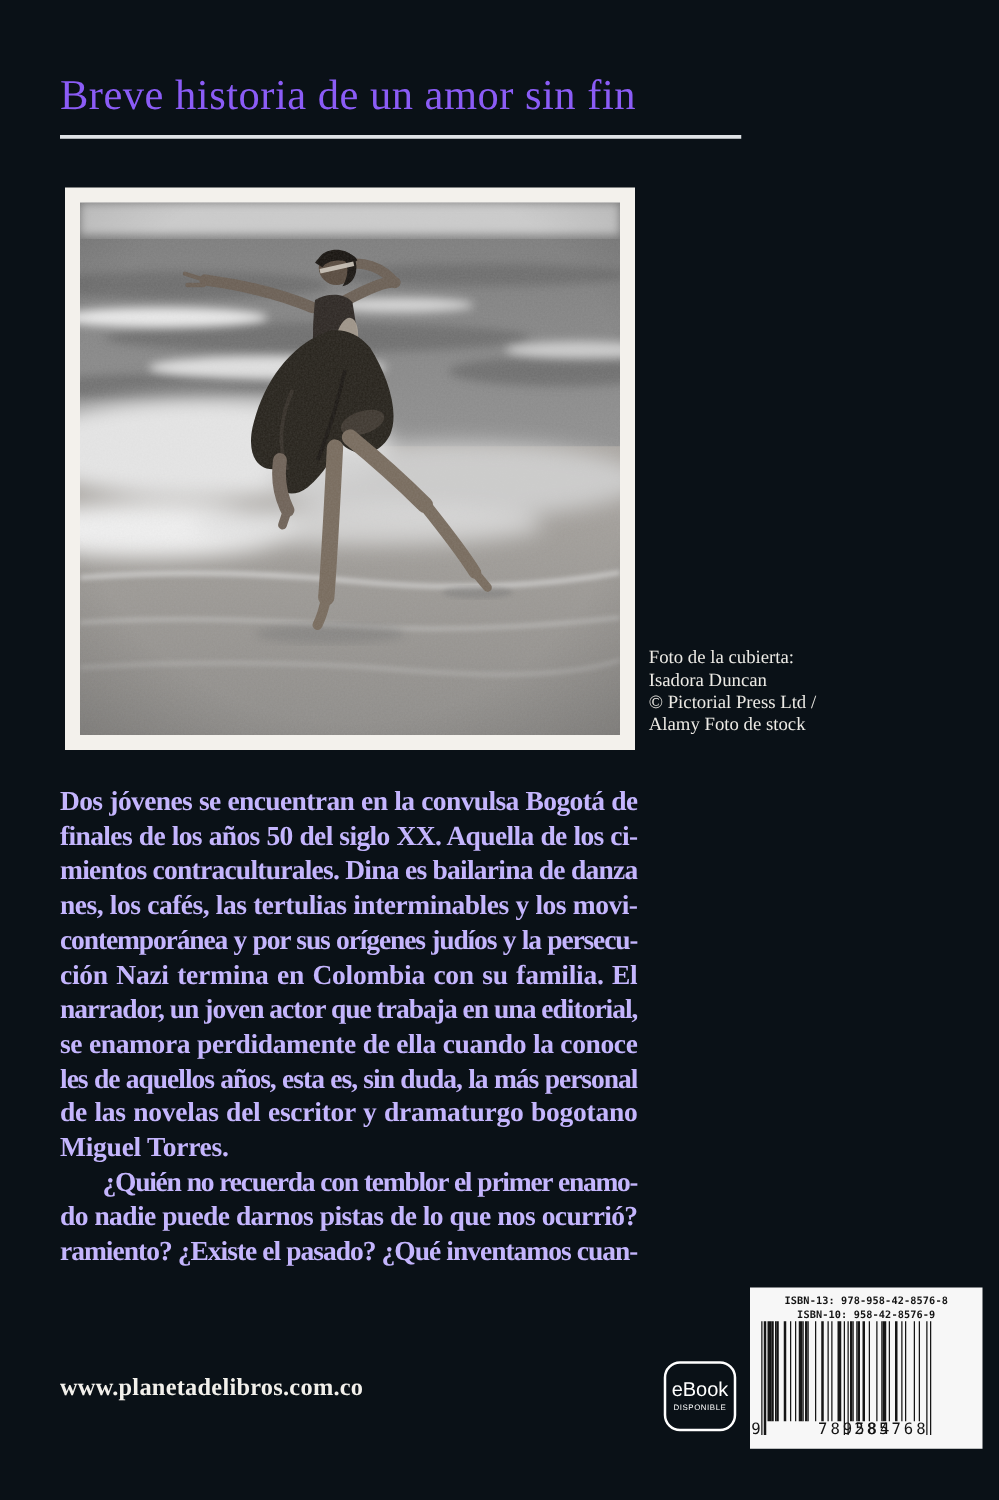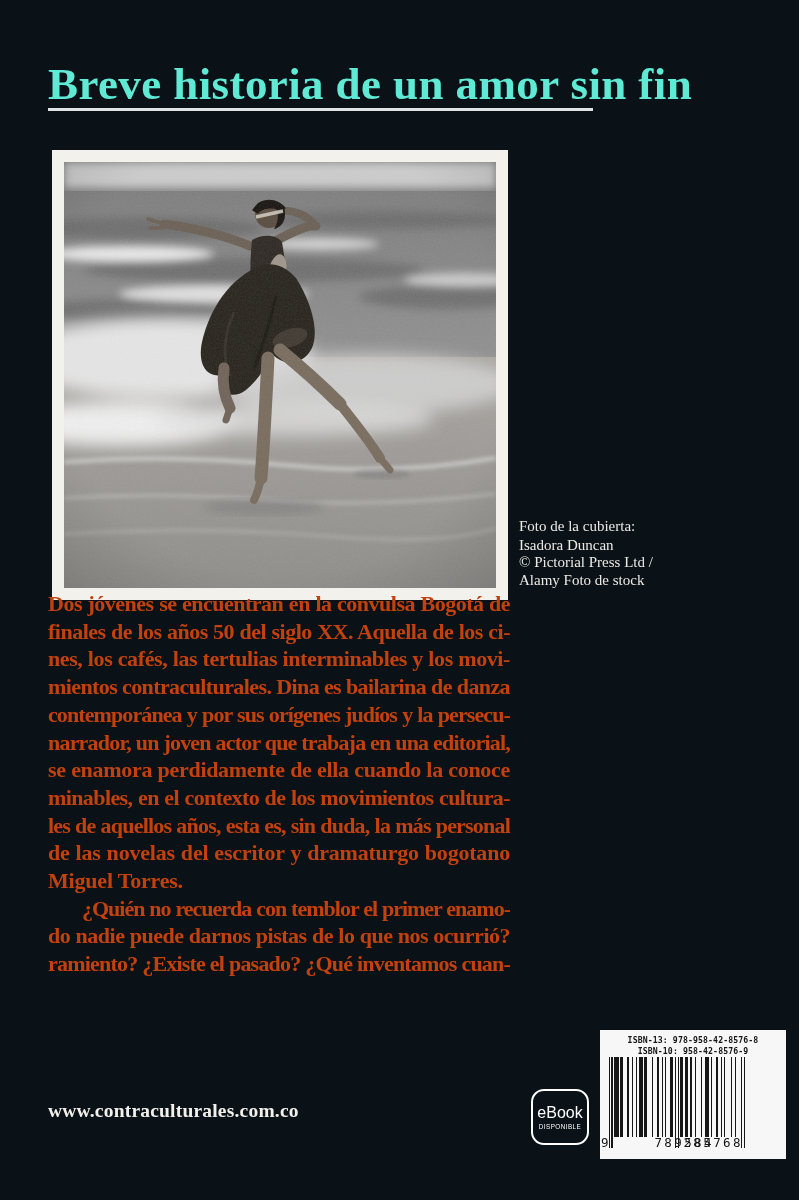--- a/index.html
+++ b/index.html
@@ -4,42 +4,42 @@
 <style>
   html,body{margin:0;padding:0;background:#0a1117;}
   .page{
     position:relative;width:799px;height:1200px;overflow:hidden;
     background:#0a1117;color:#f3f1ec;
     font-family:"Liberation Serif",serif;
   }
   
   .title{
     position:absolute;left:48px;top:58px;margin:0;
-    font-size:45px;font-weight:700;letter-spacing:.4px;color:#5eead4;
+    font-size:34px;font-weight:400;letter-spacing:.4px;color:#8b5cf6;
   }
   .title-rule{
     position:absolute;left:48px;top:108px;width:545px;height:3px;
     background:#dfe3e6;border:0;
   }
   
   .photo-frame{
     position:absolute;left:52px;top:150px;width:456px;height:450px;
     background:#f3f1ec;box-sizing:border-box;padding:12px;margin:0;
   }
   .photo-frame svg{display:block;}
   
   .credit{
     position:absolute;left:519px;top:518px;width:220px;
     font-size:15px;line-height:17.6px;color:#eceae5;
   }
   .credit-head{font-weight:400;margin-bottom:1px;}
   
   .synopsis{
-    position:absolute;left:48px;top:590px;width:462px;
-    font-size:22px;line-height:27.7px;font-weight:700;color:#c2410c;
+    position:absolute;left:48px;top:627px;width:462px;
+    font-size:22px;line-height:27.7px;font-weight:700;color:#c4b5fd;
   }
   .bline{text-align:justify;text-align-last:justify;letter-spacing:-.2px;overflow:hidden;white-space:nowrap;}
   .bline.last-left{text-align-last:left;}
   .bline.indent{text-indent:34px;}
   
   .website{
     position:absolute;left:48px;top:1100px;
     font-size:19.5px;font-weight:700;letter-spacing:.2px;color:#f2f0eb;
   }
   .ebook-badge{
@@ -183,38 +183,38 @@
         <div class="credit-line">Isadora Duncan</div>
         <div class="credit-line">© Pictorial Press Ltd /</div>
         <div class="credit-line">Alamy Foto de stock</div>
       </div>
   </aside>
 
   <section class="synopsis">
     <div>
         <div class="bline" style="letter-spacing: -0.5px;">Dos jóvenes se encuentran en la convulsa Bogotá de</div>
         <div class="bline" style="letter-spacing: -0.5px;">finales de los años 50 del siglo XX. Aquella de los ci-</div>
+        <div class="bline" style="letter-spacing: -0.6px;">mientos contraculturales. Dina es bailarina de danza</div>
         <div class="bline" style="letter-spacing: -0.4px;">nes, los cafés, las tertulias interminables y los movi-</div>
-        <div class="bline" style="letter-spacing: -0.6px;">mientos contraculturales. Dina es bailarina de danza</div>
         <div class="bline" style="letter-spacing: -0.9px;">contemporánea y por sus orígenes judíos y la persecu-</div>
+        <div class="bline">ción Nazi termina en Colombia con su familia. El</div>
         <div class="bline" style="letter-spacing: -0.8px;">narrador, un joven actor que trabaja en una editorial,</div>
         <div class="bline" style="letter-spacing: -0.3px;">se enamora perdidamente de ella cuando la conoce</div>
-        <div class="bline" style="letter-spacing: -0.6px;">minables, en el contexto de los movimientos cultura-</div>
         <div class="bline" style="letter-spacing: -0.8px;">les de aquellos años, esta es, sin duda, la más personal</div>
         <div class="bline">de las novelas del escritor y dramaturgo bogotano</div>
         <div class="bline last-left">Miguel Torres.</div>
       </div>
     <div>
         <div class="bline indent" style="letter-spacing: -1px;">¿Quién no recuerda con temblor el primer enamo-</div>
         <div class="bline" style="letter-spacing: -0.5px;">do nadie puede darnos pistas de lo que nos ocurrió?</div>
         <div class="bline" style="letter-spacing: -0.8px;">ramiento? ¿Existe el pasado? ¿Qué inventamos cuan-</div>
       </div>
   </section>
 
-  <div class="website">www.contraculturales.com.co</div>
+  <div class="website">www.planetadelibros.com.co</div>
 
   <div class="ebook-badge">
     <span class="ebook-title">eBook</span>
     <span class="ebook-sub">DISPONIBLE</span>
   </div>
 
   <div class="barcode-box">
     <div class="isbn-lines">
       <div class="isbn-line">ISBN-13: 978-958-42-8576-8</div>
       <div class="isbn-line">ISBN-10: 958-42-8576-9</div>

